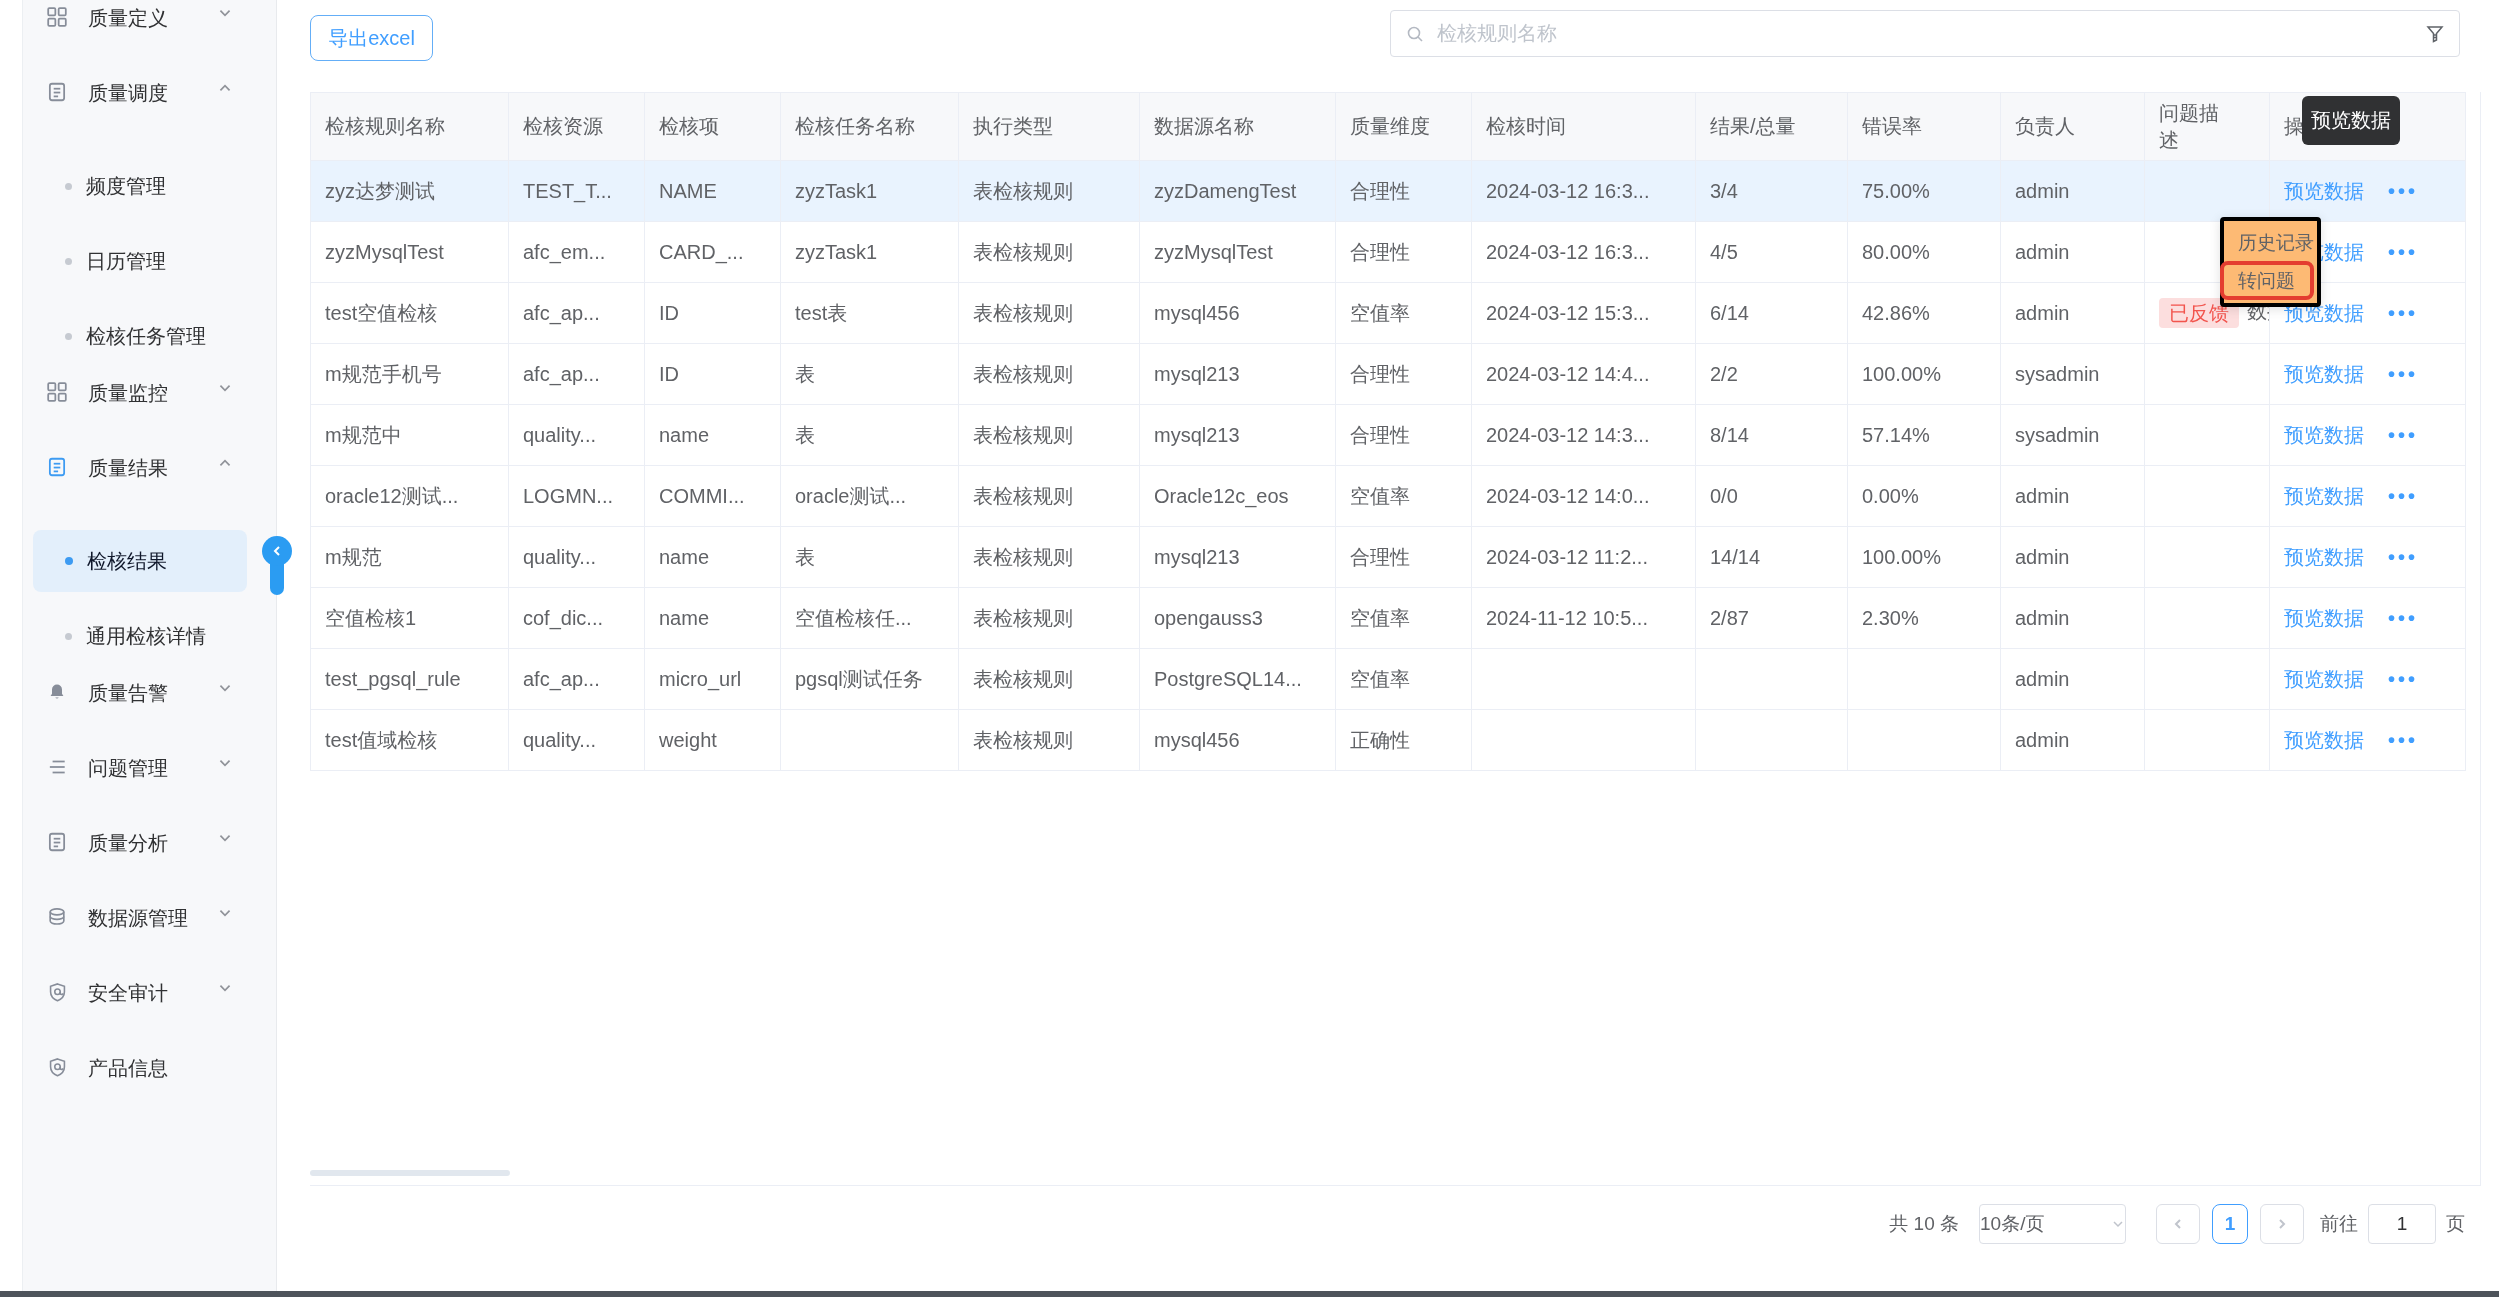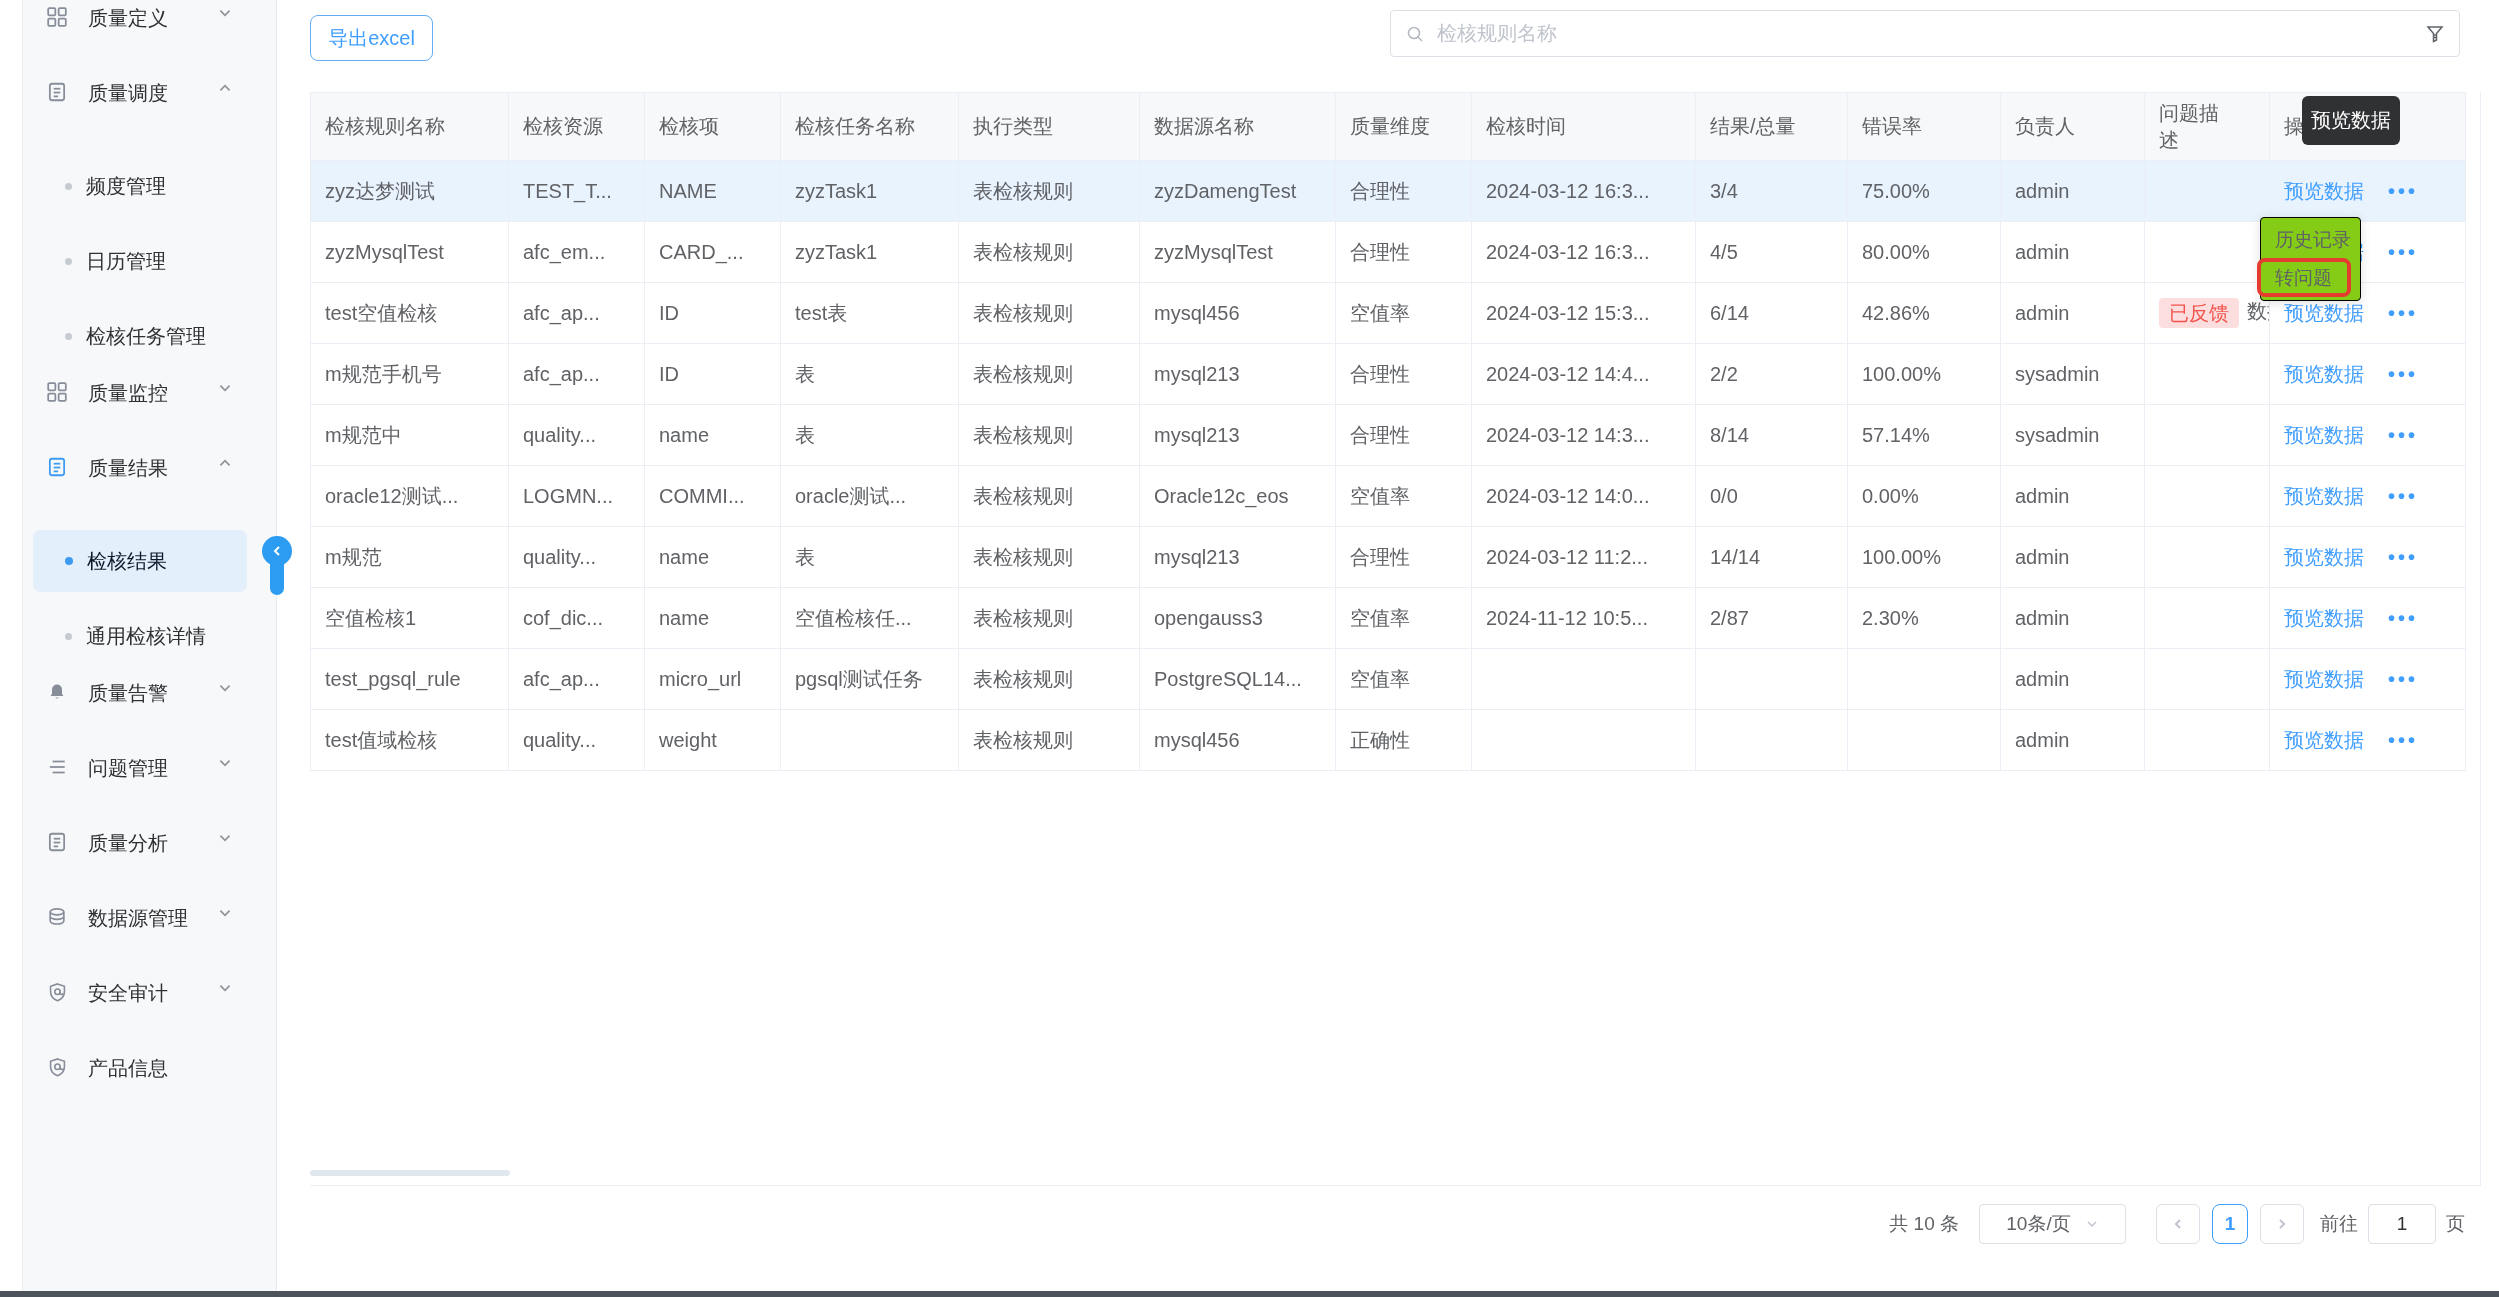--- a/index.html
+++ b/index.html
@@ -53,31 +53,31 @@
   .more{color:#409eff;letter-spacing:3px;font-weight:bold;margin-left:24px;cursor:pointer}
   .tag{display:inline-block;background:#fcdede;color:#f2544d;font-size:20px;height:30px;line-height:30px;
        padding:0 10px;border-radius:4px;margin-right:8px;vertical-align:middle}
   .gutter-line{position:absolute;left:2203px;top:92px;width:1px;height:1094px;background:#ebeef5}
   .tbl-bottom{position:absolute;left:33px;top:1185px;width:2170px;height:1px;background:#ebeef5}
   .hscroll-thumb{position:absolute;left:33px;top:1170px;width:200px;height:6px;background:#e1e7ee;
                  border-radius:3px;cursor:pointer}
   
   .tooltip{position:absolute;left:2025px;top:96px;width:98px;height:49px;background:#303133;color:#fff;
            border-radius:6px;font-size:20px;display:flex;align-items:center;justify-content:center;z-index:9}
-  .dropdown{position:absolute;left:1983px;top:217px;width:101px;background:#84cc16;border:1px solid #000000;
+  .dropdown{position:absolute;left:1943px;top:217px;width:101px;background:#fdba74;border:4px solid #000000;
             border-radius:4px;box-shadow:0 2px 12px rgba(0,0,0,.12);z-index:8;padding:3px 0;box-sizing:border-box}
   .dropdown .dd-item{height:38px;line-height:38px;padding-left:14px;font-size:19px;color:#606266;cursor:pointer}
   .red-box{position:absolute;left:-4px;top:40px;width:94px;height:39px;border:4px solid #e43d30;
            border-radius:8px;box-sizing:border-box;pointer-events:none;z-index:9}
   
   .pager{position:absolute;left:33px;top:1202px;width:2155px;height:44px;display:flex;align-items:center;
          justify-content:flex-end;font-size:19px;color:#606266}
   .pg-total{margin-right:20px}
   .size-select{width:147px;height:40px;border:1px solid #dcdfe6;border-radius:4px;display:flex;align-items:center;
-               justify-content:center;gap:14px;margin-right:30px;cursor:pointer;background:#fff;box-sizing:border-box}
+               justify-content:space-between;gap:14px;margin-right:30px;cursor:pointer;background:#fff;box-sizing:border-box}
   .pg-btn{width:44px;height:40px;border:1px solid #dcdfe6;border-radius:6px;display:flex;align-items:center;
           justify-content:center;color:#c0c4cc;background:#fff;margin-right:12px;cursor:pointer;box-sizing:border-box}
   .pg-num{width:36px;height:40px;border:1px solid #409eff;border-radius:8px;display:flex;align-items:center;
           justify-content:center;color:#409eff;font-weight:bold;margin-right:12px;cursor:pointer;box-sizing:border-box}
   .pg-goto{margin:0 10px 0 4px}
   .goto-input{width:68px;height:40px;border:1px solid #dcdfe6;border-radius:4px;text-align:center;font-size:19px;
               color:#303133;margin-right:10px;box-sizing:border-box;outline:none;font-family:inherit}
   .bottom-edge{position:absolute;left:0;bottom:0;width:100%;height:6px;background:#4e545b}
 </style>
 </head>

